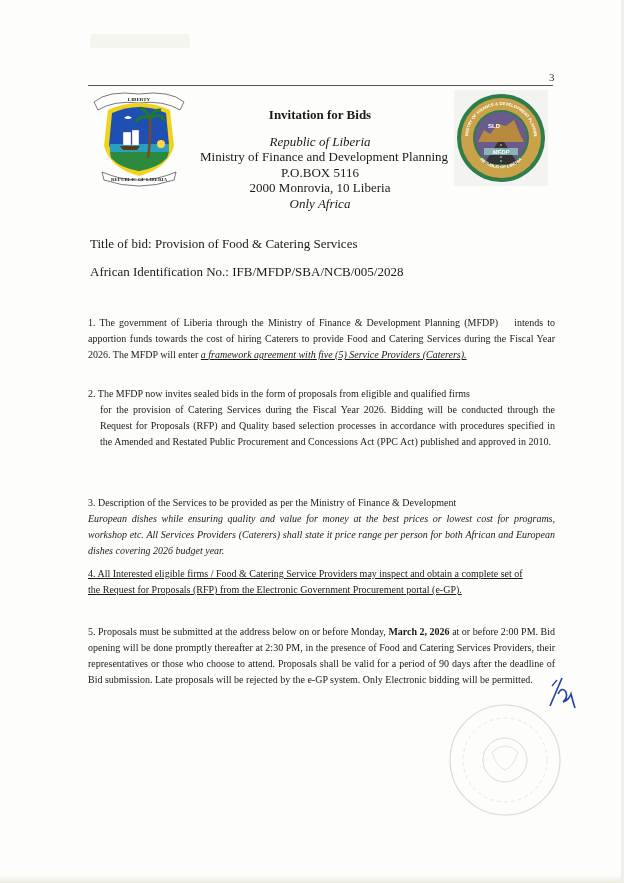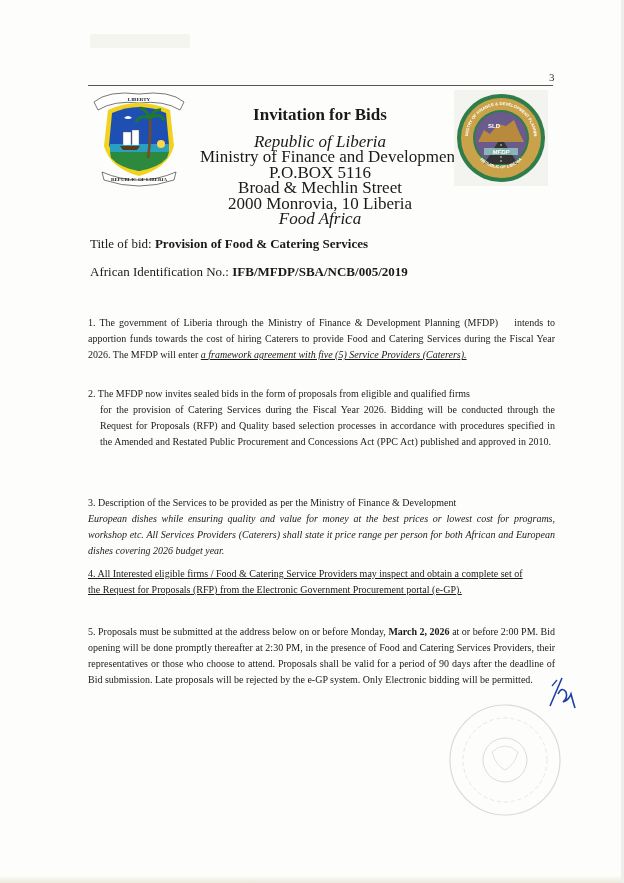--- a/index.html
+++ b/index.html
@@ -18,29 +18,29 @@
       position: absolute; left: 549px; top: 71px; font-size: 11px; color: #333;
     }
     .coat {
       position: absolute; left: 88px; top: 88px; width: 102px; height: 100px;
     }
     .mfdp-seal {
       position: absolute; left: 454px; top: 90px; width: 94px; height: 96px;
     }
     .heading-block {
       position: absolute; left: 200px; top: 107px; width: 240px; text-align: center;
-      font-size: 17px; line-height: 15.5px;
+      font-size: 13px; line-height: 15.5px;
     }
     .heading-block .title { font-weight: bold; margin-bottom: 11px; display: block; }
     .heading-block .it { font-style: italic; }
     .heading-block div { white-space: nowrap; }
     .meta-line {
       position: absolute; left: 90px; font-size: 13px; white-space: nowrap;
     }
-    .meta-line b { font-weight: bold; }
+    .meta-line b { font-weight: normal; }
     .para {
       position: absolute; left: 88px; width: 467px; font-size: 10px; line-height: 16px;
       text-align: justify;
     }
     .para .indent { padding-left: 12px; display: block; }
     .u-it { text-decoration: underline; font-style: italic; }
     .signature {
       position: absolute; left: 548px; top: 672px; width: 30px; height: 40px;
     }
     .stamp {
@@ -78,23 +78,22 @@
     <path d="M14 84 Q51 100 88 84 L86 92 Q51 104 16 92 Z" fill="#fff" stroke="#555" stroke-width="0.8"></path>
     <text x="51" y="93" font-size="5" text-anchor="middle" fill="#222" font-family="Liberation Serif, serif" font-weight="bold">REPUBLIC OF LIBERIA</text>
   </svg>
 </div>
 
 <div class="heading-block">
   <span class="title">Invitation for Bids</span>
   <div class="it">Republic of Liberia</div>
   <div>Ministry of Finance and Development Planning</div>
   <div>P.O.BOX 5116</div>
-  <div>Broad &amp; Mechlin Street</div>
   <div>2000 Monrovia, 10 Liberia</div>
-  <div class="it">Food Africa</div>
+  <div class="it">Only Africa</div>
 </div>
 
 <div class="mfdp-seal">
   <svg width="94" height="96" viewBox="0 0 94 96">
     <rect x="0" y="0" width="94" height="96" fill="#f3f3f0"></rect>
     <circle cx="47" cy="48" r="44" fill="#2e7d4a"></circle>
     <circle cx="47" cy="48" r="40" fill="#c9a24a"></circle>
     <circle cx="47" cy="48" r="28" fill="#2e7d4a"></circle>
     <circle cx="47" cy="48" r="26" fill="#6b5a8c"></circle>
     <path d="M24 52 L30 40 L36 44 L44 34 L52 36 L60 30 L66 44 L70 52 Z" fill="#b88a3e"></path>
@@ -109,21 +108,21 @@
     <text font-size="4.2" fill="#fff" font-family="Liberation Sans, sans-serif" font-weight="bold"><textPath href="#arcBot" startOffset="50%" text-anchor="middle">REPUBLIC OF LIBERIA</textPath></text>
   </svg>
 </div>
 
 <div class="meta-line" style="top:236px;">
   <span>Title of bid:</span>
   <b>Provision of Food &amp; Catering Services</b>
 </div>
 <div class="meta-line" style="top:264px;">
   <span>African Identification No.:</span>
-  <b>IFB/MFDP/SBA/NCB/005/2019</b>
+  <b>IFB/MFDP/SBA/NCB/005/2028</b>
 </div>
 
 <div class="para" style="top:315px;">
   <span>1. The government of Liberia through the Ministry of Finance &amp; Development Planning (MFDP)</span>
   <span class="indent" style="display:inline; padding-left:0;"><span style="padding-left:12px;"></span><span>intends to apportion funds towards the cost of hiring Caterers to provide Food and Catering Services during the Fiscal Year 2026. The MFDP will enter </span><span class="u-it">a framework agreement with five (5) Service Providers (Caterers).</span></span>
 </div>
 
 <div class="para" style="top:386px;">
   <span>2. The MFDP now invites sealed bids in the form of proposals from eligible and qualified firms</span>
   <span style="display:block; padding-left:12px;">for the provision of Catering Services during the Fiscal Year 2026. Bidding will be conducted through the Request for Proposals (RFP) and Quality based selection processes in accordance with procedures specified in the Amended and Restated Public Procurement and Concessions Act (PPC Act) published and approved in 2010.</span>

